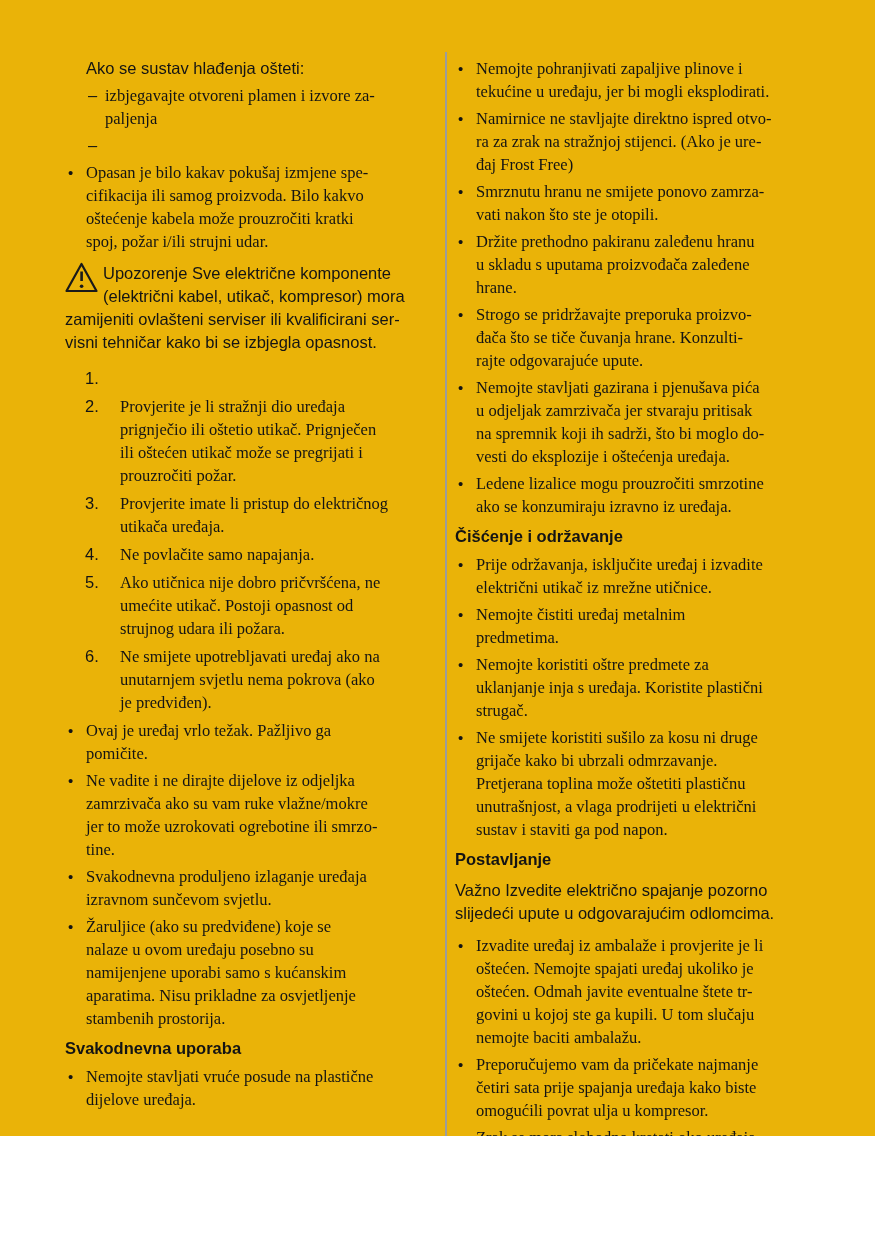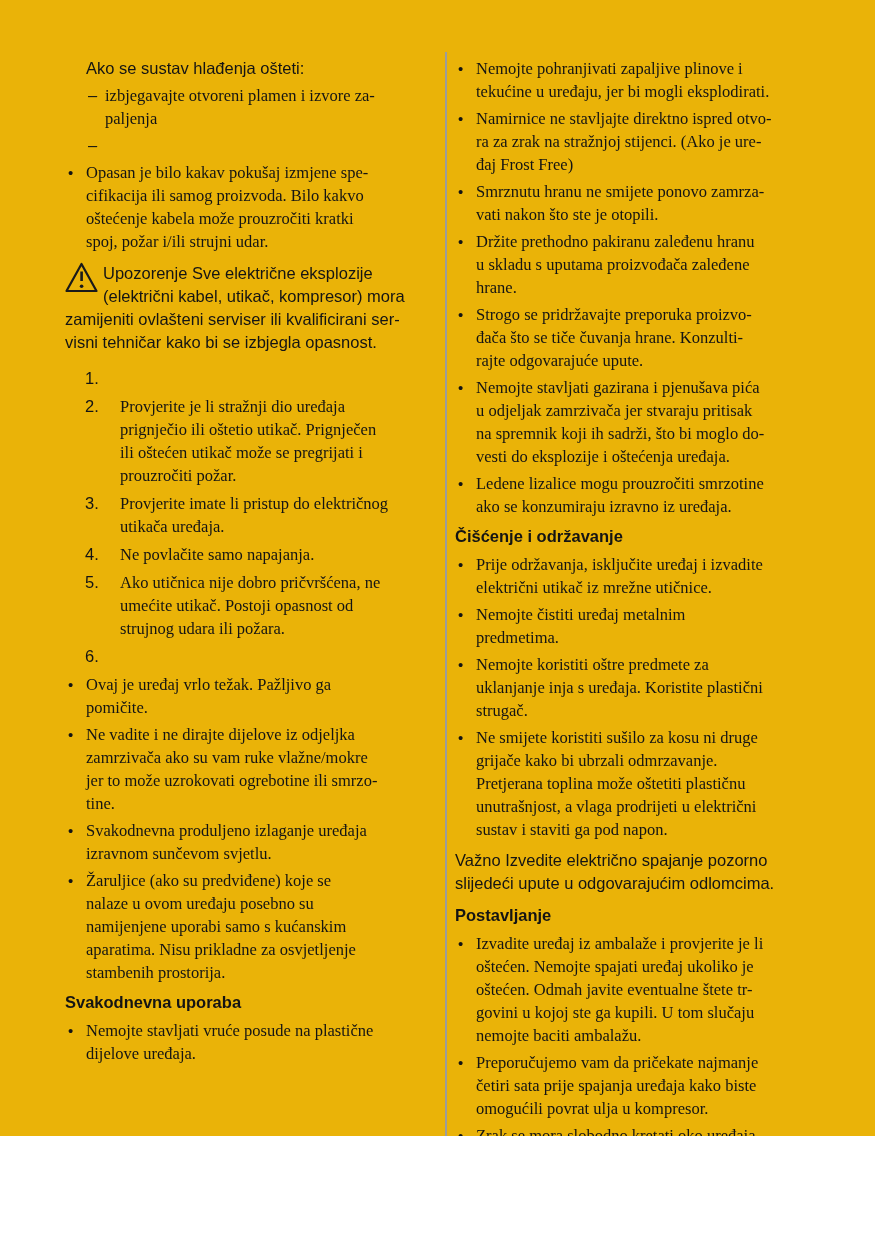--- a/index.html
+++ b/index.html
@@ -76,21 +76,21 @@
           <span class="marker">•</span>
           <span class="txt">Opasan je bilo kakav pokušaj izmjene spe-
 cifikacija ili samog proizvoda. Bilo kakvo
 oštećenje kabela može prouzročiti kratki
 spoj, požar i/ili strujni udar.</span>
         </div>
         <div class="block warning"><span class="w-icon"><svg width="33" height="31" viewBox="0 0 33 31" aria-hidden="true">
               <path d="M16.5 2 L31.5 29 L1.5 29 Z" fill="none" stroke="#1a1a1a" stroke-width="2.2" stroke-linejoin="round"></path>
               <rect x="15.3" y="9.5" width="2.6" height="9.5" fill="#1a1a1a"></rect>
               <circle cx="16.6" cy="24.2" r="1.8" fill="#1a1a1a"></circle>
-            </svg></span><b>Upozorenje</b><span> Sve električne eksplozije
+            </svg></span><b>Upozorenje</b><span> Sve električne komponente
 (električni kabel, utikač, kompresor) mora
 zamijeniti ovlašteni serviser ili kvalificirani ser-
 visni tehničar kako bi se izbjegla opasnost.</span></div>
         <div class="block numbered">
           <span class="marker">1.</span>
         </div>
         <div class="block numbered">
           <span class="marker">2.</span>
           <span class="txt">Provjerite je li stražnji dio uređaja
 prignječio ili oštetio utikač. Prignječen
@@ -107,20 +107,23 @@
           <span class="txt">Ne povlačite samo napajanja.</span>
         </div>
         <div class="block numbered">
           <span class="marker">5.</span>
           <span class="txt">Ako utičnica nije dobro pričvršćena, ne
 umećite utikač. Postoji opasnost od
 strujnog udara ili požara.</span>
         </div>
         <div class="block numbered">
           <span class="marker">6.</span>
+          <span class="txt">Ne smijete upotrebljavati uređaj ako na
+unutarnjem svjetlu nema pokrova (ako
+je predviđen).</span>
         </div>
         <div class="block bullet">
           <span class="marker">•</span>
           <span class="txt">Ovaj je uređaj vrlo težak. Pažljivo ga
 pomičite.</span>
         </div>
         <div class="block bullet">
           <span class="marker">•</span>
           <span class="txt">Ne vadite i ne dirajte dijelove iz odjeljka
 zamrzivača ako su vam ruke vlažne/mokre
@@ -209,23 +212,23 @@
 strugač.</span>
         </div>
         <div class="block bullet">
           <span class="marker">•</span>
           <span class="txt">Ne smijete koristiti sušilo za kosu ni druge
 grijače kako bi ubrzali odmrzavanje.
 Pretjerana toplina može oštetiti plastičnu
 unutrašnjost, a vlaga prodrijeti u električni
 sustav i staviti ga pod napon.</span>
         </div>
+        <div class="block heading">Postavljanje</div>
         <div class="block lead-para"><b>Važno</b><span> Izvedite električno spajanje pozorno
 slijedeći upute u odgovarajućim odlomcima.</span></div>
-        <div class="block heading">Postavljanje</div>
         <div class="block bullet">
           <span class="marker">•</span>
           <span class="txt">Izvadite uređaj iz ambalaže i provjerite je li
 oštećen. Nemojte spajati uređaj ukoliko je
 oštećen. Odmah javite eventualne štete tr-
 govini u kojoj ste ga kupili. U tom slučaju
 nemojte baciti ambalažu.</span>
         </div>
         <div class="block bullet">
           <span class="marker">•</span>

